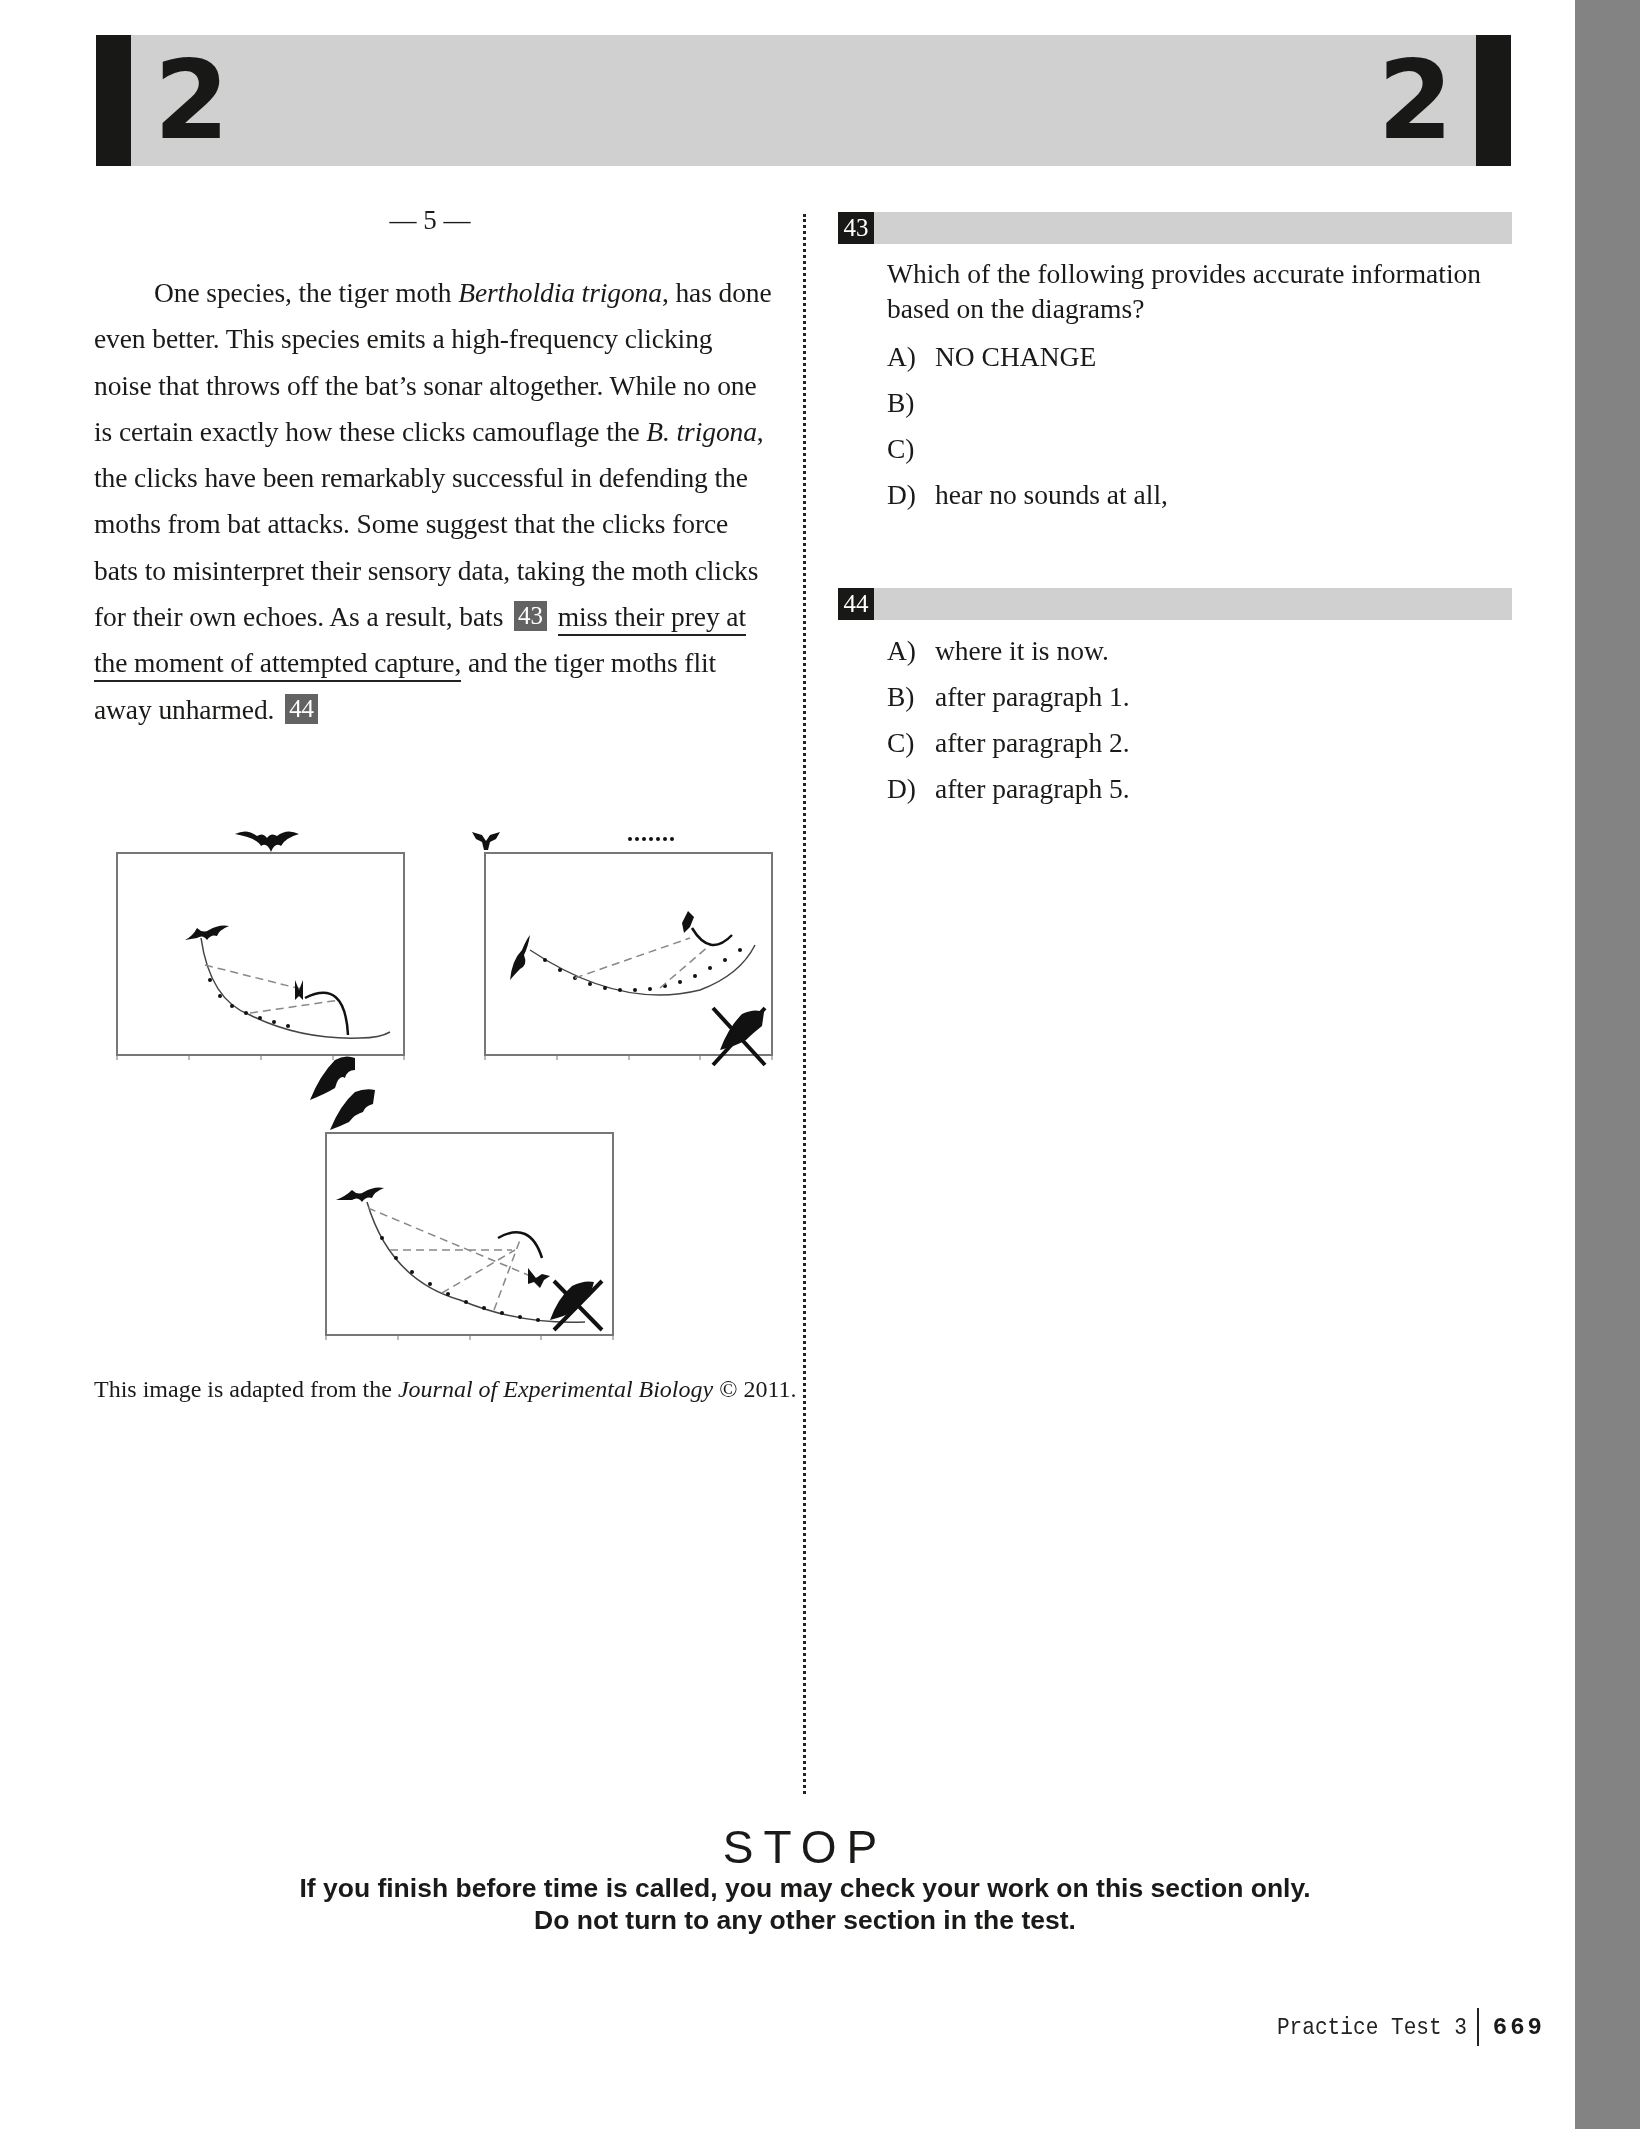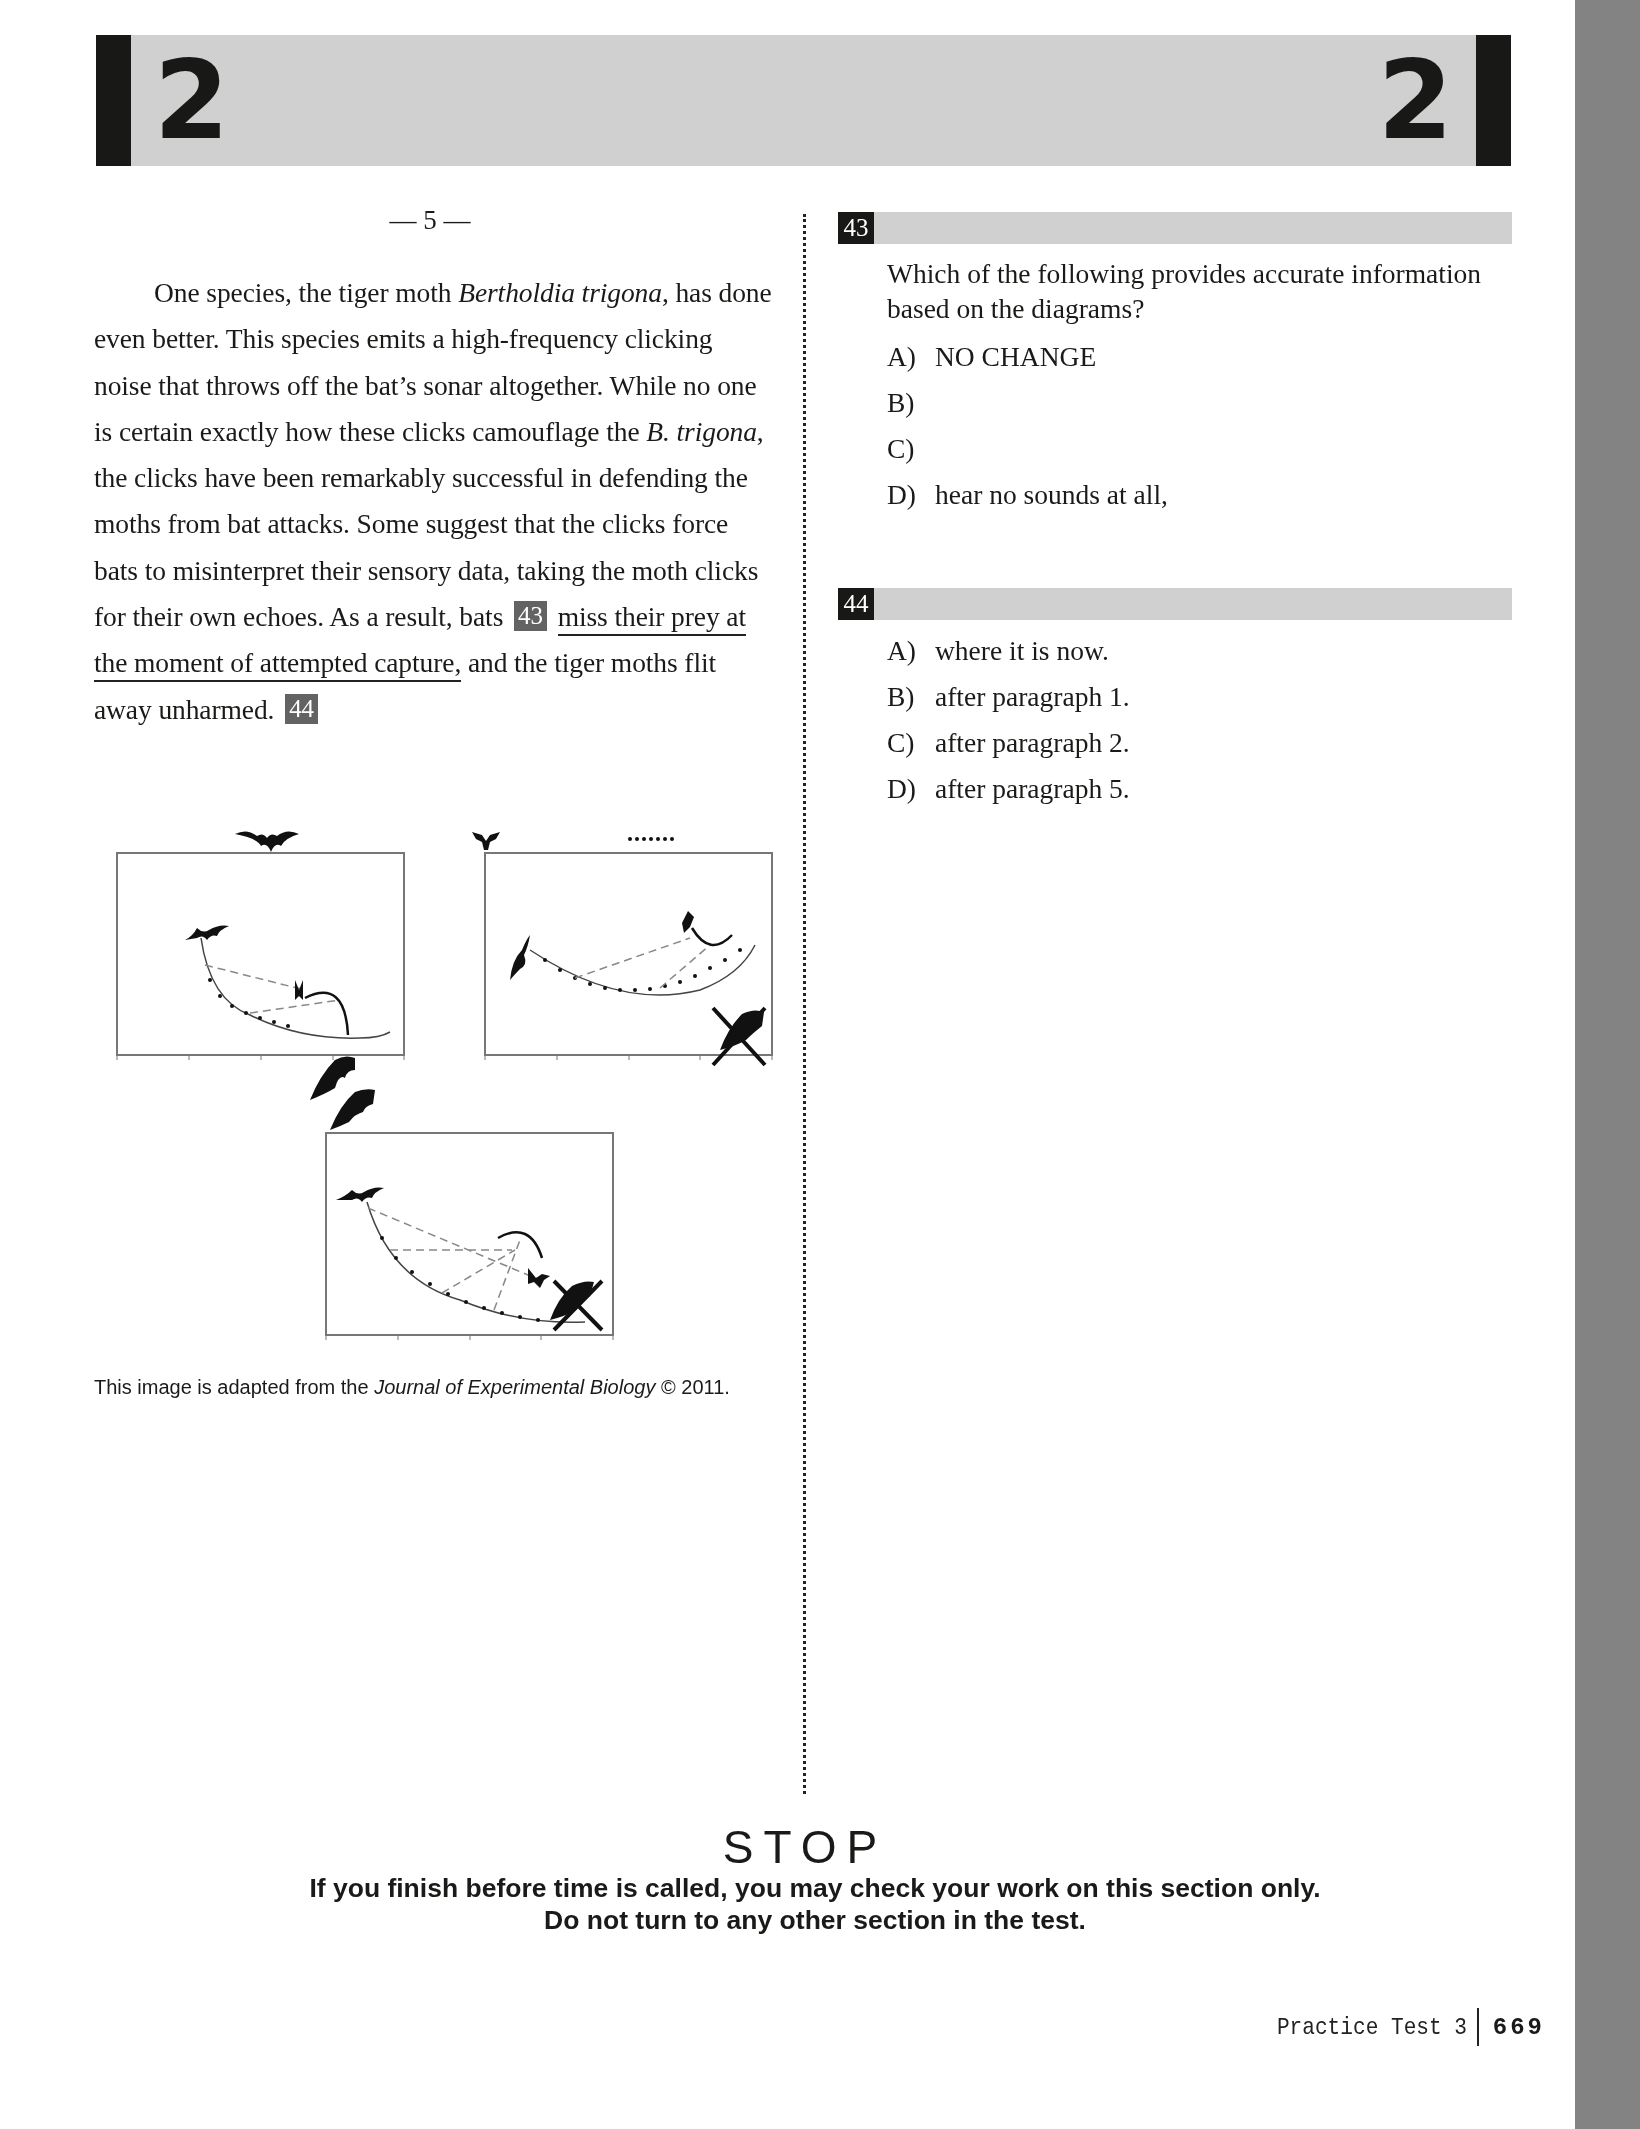--- a/index.html
+++ b/index.html
@@ -36,22 +36,22 @@
   .qbox {
     display: inline-block; background: #636363; color: #fff; font-size: 25px; line-height: 30px;
     padding: 0 4px; margin: 0 4px; vertical-align: 2px;
   }
   .uline { border-bottom: 2px solid #222; padding-bottom: 2px; }
 
   
   .figures { position: absolute; left: 100px; top: 810px; width: 700px; height: 540px; }
   .figures svg { position: absolute; left: 0; top: 0; }
   .credit {
-    position: absolute; left: 94px; top: 1376px; font-family: Liberation Sans, sans-serif;
-    font-size: 20px; color: #1a1a18;
+    position: absolute; left: 94px; top: 1376px; font-family: Liberation Serif, serif;
+    font-size: 24px; color: #1a1a18;
   }
   .credit i { font-style: italic; }
 
   
   .question { position: absolute; left: 838px; width: 674px; }
   .q-bar { height: 32px; background: #d0d0d0; position: relative; }
   .q-num {
     position: absolute; left: 0; top: 0; width: 36px; height: 32px; background: #181816; color: #fff;
     font-size: 25px; line-height: 32px; text-align: center;
   }
@@ -61,21 +61,21 @@
   .q-choices .letter { width: 48px; flex: none; }
 
   
   .stop-title {
     position: absolute; left: 0; width: 1610px; top: 1822px; text-align: center;
     font-family: "Liberation Sans", "DejaVu Sans", sans-serif; font-weight: normal; font-size: 46px;
     letter-spacing: 10px; line-height: 50px;
   }
   .stop-line {
     position: absolute; left: 0; width: 1610px; text-align: center;
-    font-family: "Liberation Sans", "DejaVu Sans", sans-serif; font-weight: bold; font-size: 26.5px; line-height: 32px; padding-left: 10px;
+    font-family: "Liberation Sans", "DejaVu Sans", sans-serif; font-weight: bold; font-size: 26.5px; line-height: 32px;
   }
 
   
   .footer {
     position: absolute; right: 95px; top: 2008px; display: flex; align-items: center;
     font-family: Liberation Mono, monospace;
   }
   .footer .label { font-size: 24px; color: #222; transform: scaleX(0.88); transform-origin: right center; }
   .footer .sep { width: 2px; height: 38px; background: #222; margin: 0 14px 0 10px; }
   .footer .page { font-size: 24px; font-weight: bold; letter-spacing: 3px; }

